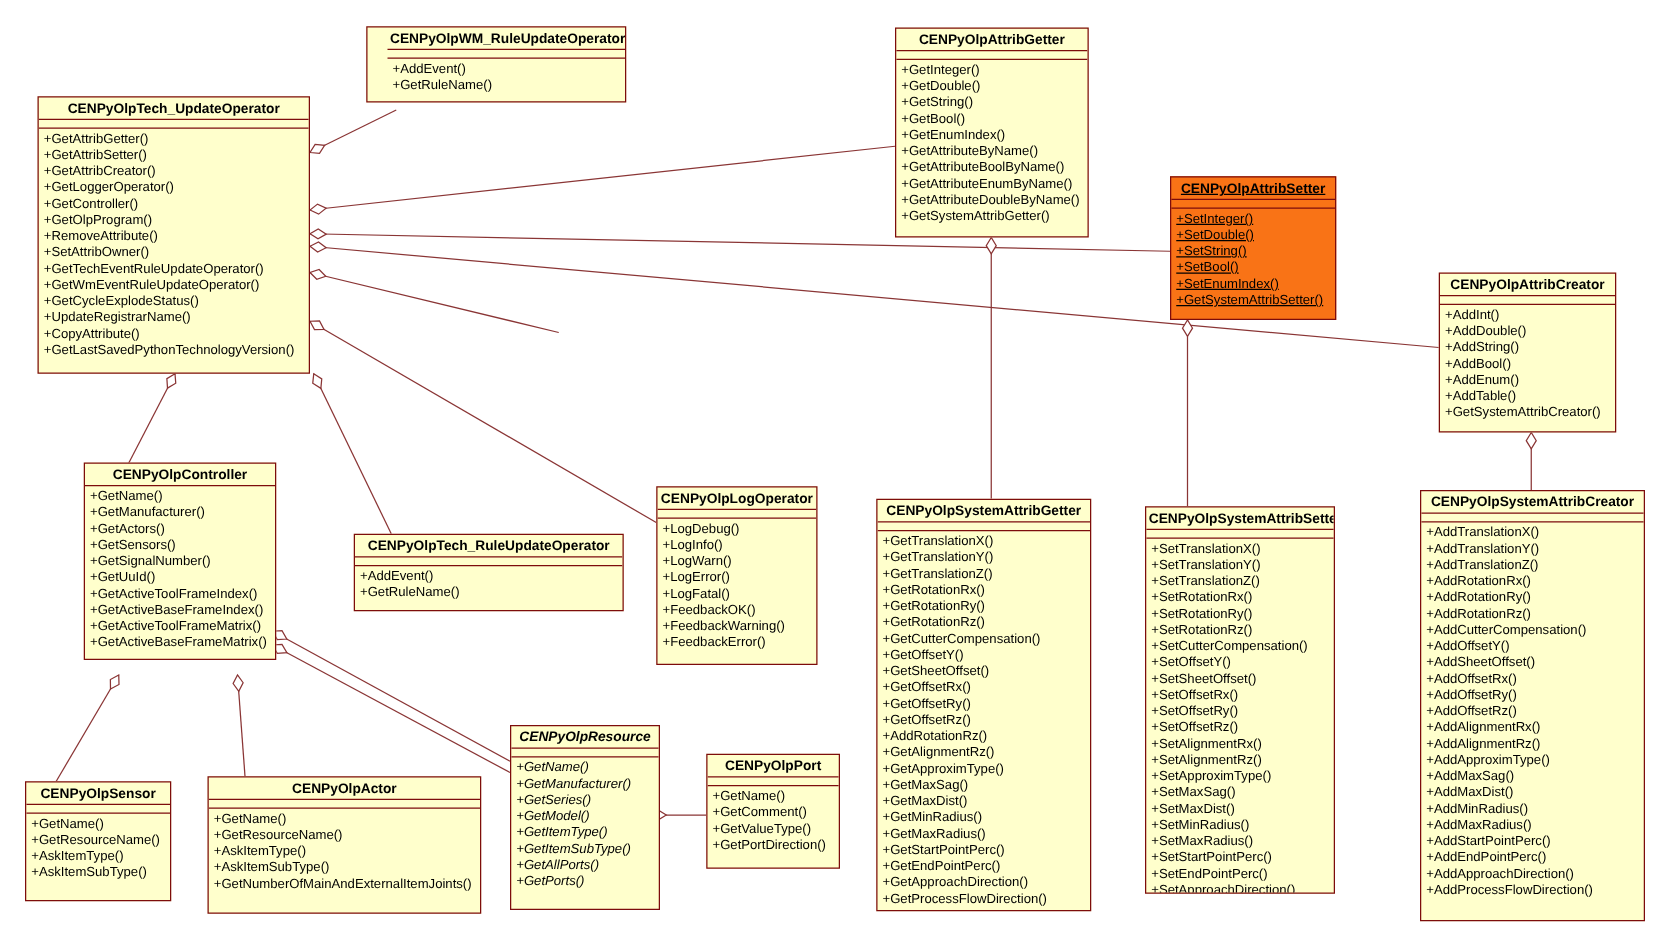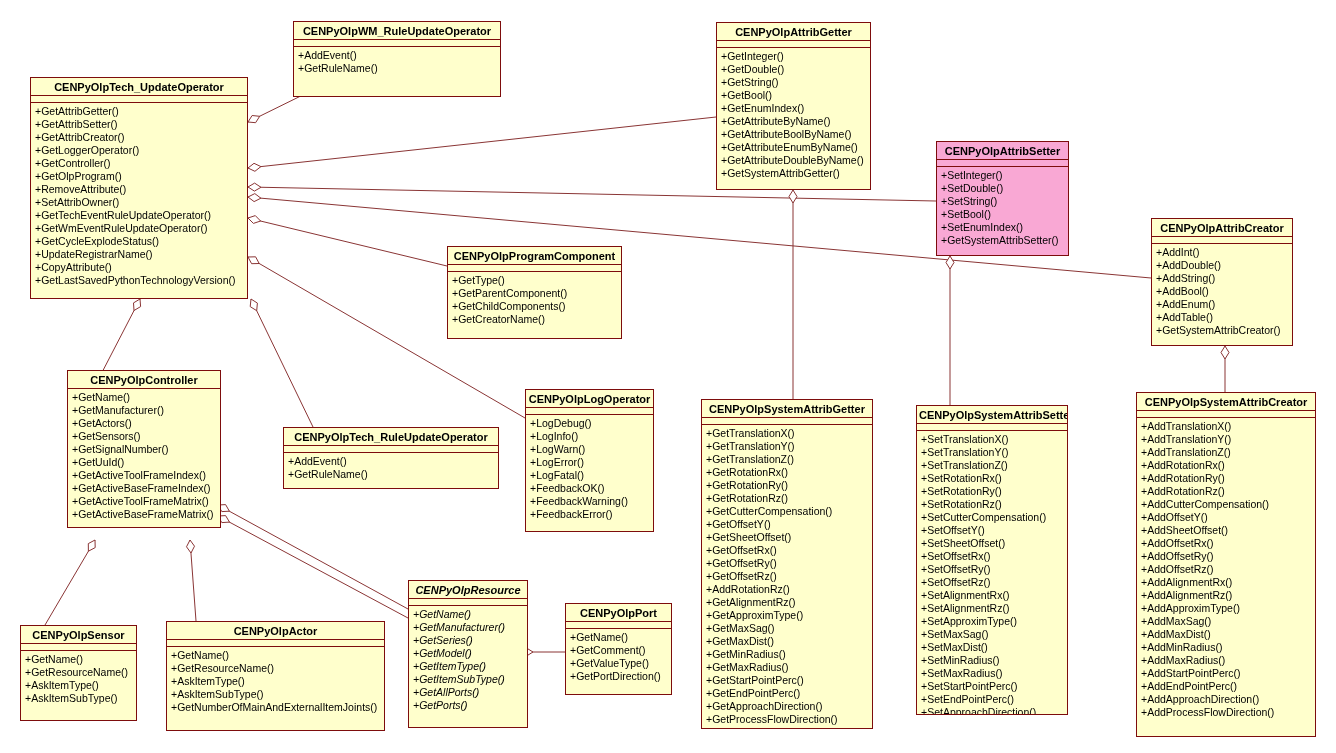--- a/index.html
+++ b/index.html
@@ -130,21 +130,21 @@
         <div class="m">+RemoveAttribute()</div>
         <div class="m">+SetAttribOwner()</div>
         <div class="m">+GetTechEventRuleUpdateOperator()</div>
         <div class="m">+GetWmEventRuleUpdateOperator()</div>
         <div class="m">+GetCycleExplodeStatus()</div>
         <div class="m">+UpdateRegistrarName()</div>
         <div class="m">+CopyAttribute()</div>
         <div class="m">+GetLastSavedPythonTechnologyVersion()</div>
       </div>
     </div>
-    <div class="uml-class" style="left: 293px; top: 21px; width: 208px; height: 76px; background: rgb(255, 255, 204); border-color: rgb(125, 12, 12);">
+    <div class="uml-class" style="left: 293px; top: 21px; width: 208px; height: 61px; background: rgb(255, 255, 204); border-color: rgb(125, 12, 12); padding-left: 16px;">
       <div class="uml-title" style="border-color: rgb(125, 12, 12);">CENPyOlpWM_RuleUpdateOperator</div>
       <div class="uml-attrs" style="border-color: rgb(125, 12, 12);"></div>
       <div class="uml-methods">
         <div class="m">+AddEvent()</div>
         <div class="m">+GetRuleName()</div>
       </div>
     </div>
     <div class="uml-class" style="left: 716px; top: 22px; width: 155px; height: 168px; background: rgb(255, 255, 204); border-color: rgb(125, 12, 12);">
       <div class="uml-title" style="border-color: rgb(125, 12, 12);">CENPyOlpAttribGetter</div>
       <div class="uml-attrs" style="border-color: rgb(125, 12, 12);"></div>
@@ -154,21 +154,21 @@
         <div class="m">+GetString()</div>
         <div class="m">+GetBool()</div>
         <div class="m">+GetEnumIndex()</div>
         <div class="m">+GetAttributeByName()</div>
         <div class="m">+GetAttributeBoolByName()</div>
         <div class="m">+GetAttributeEnumByName()</div>
         <div class="m">+GetAttributeDoubleByName()</div>
         <div class="m">+GetSystemAttribGetter()</div>
       </div>
     </div>
-    <div class="uml-class" style="left: 936px; top: 141px; width: 133px; height: 115px; background: #f9a8d4; border-color: rgb(125, 12, 12);">
+    <div class="uml-class" style="left: 936px; top: 141px; width: 133px; height: 115px; background: #f97316; border-color: rgb(125, 12, 12); text-decoration: underline;">
       <div class="uml-title" style="border-color: rgb(125, 12, 12);">CENPyOlpAttribSetter</div>
       <div class="uml-attrs" style="border-color: rgb(125, 12, 12);"></div>
       <div class="uml-methods">
         <div class="m">+SetInteger()</div>
         <div class="m">+SetDouble()</div>
         <div class="m">+SetString()</div>
         <div class="m">+SetBool()</div>
         <div class="m">+SetEnumIndex()</div>
         <div class="m">+GetSystemAttribSetter()</div>
       </div>
@@ -177,30 +177,20 @@
       <div class="uml-title" style="border-color: rgb(125, 12, 12);">CENPyOlpAttribCreator</div>
       <div class="uml-attrs" style="border-color: rgb(125, 12, 12);"></div>
       <div class="uml-methods">
         <div class="m">+AddInt()</div>
         <div class="m">+AddDouble()</div>
         <div class="m">+AddString()</div>
         <div class="m">+AddBool()</div>
         <div class="m">+AddEnum()</div>
         <div class="m">+AddTable()</div>
         <div class="m">+GetSystemAttribCreator()</div>
-      </div>
-    </div>
-    <div class="uml-class" style="left: 447px; top: 246px; width: 175px; height: 93px; background: rgb(255, 255, 204); border-color: rgb(125, 12, 12);">
-      <div class="uml-title" style="border-color: rgb(125, 12, 12);">CENPyOlpProgramComponent</div>
-      <div class="uml-attrs" style="border-color: rgb(125, 12, 12);"></div>
-      <div class="uml-methods">
-        <div class="m">+GetType()</div>
-        <div class="m">+GetParentComponent()</div>
-        <div class="m">+GetChildComponents()</div>
-        <div class="m">+GetCreatorName()</div>
       </div>
     </div>
     <div class="uml-class" style="left: 525px; top: 389px; width: 129px; height: 143px; background: rgb(255, 255, 204); border-color: rgb(125, 12, 12);">
       <div class="uml-title" style="border-color: rgb(125, 12, 12);">CENPyOlpLogOperator</div>
       <div class="uml-attrs" style="border-color: rgb(125, 12, 12);"></div>
       <div class="uml-methods">
         <div class="m">+LogDebug()</div>
         <div class="m">+LogInfo()</div>
         <div class="m">+LogWarn()</div>
         <div class="m">+LogError()</div>

